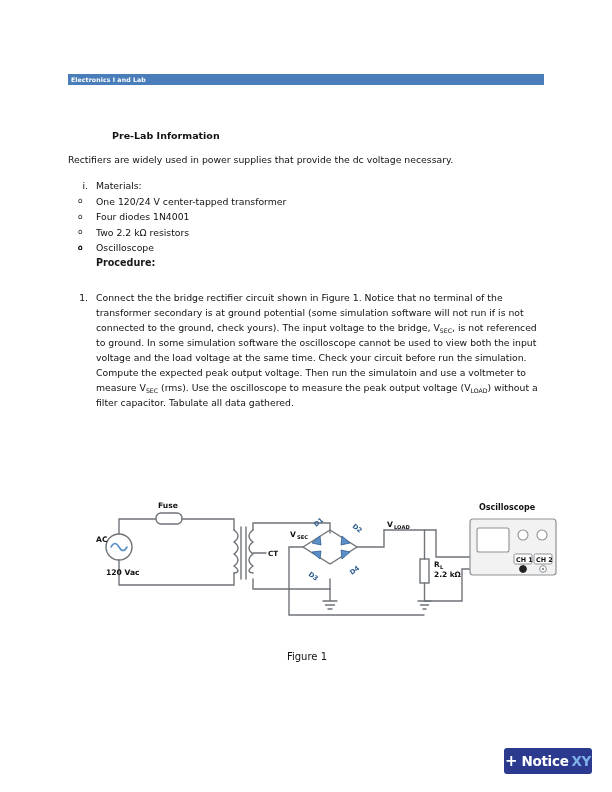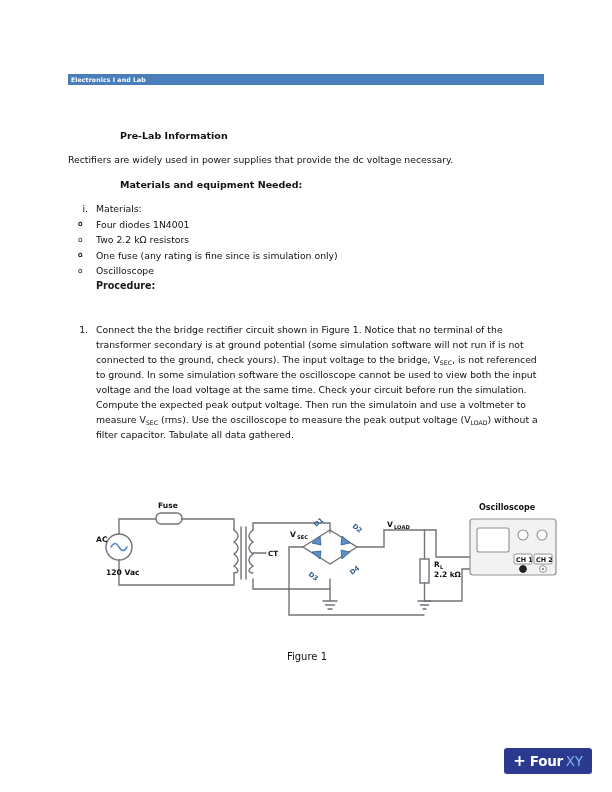--- a/index.html
+++ b/index.html
@@ -51,21 +51,21 @@
   .content {
     position: absolute;
     left: 68px;
     top: 130px;
     width: 478px;
   }
   .h-bold {
     font-size: 9.5px;
     font-weight: bold;
     color: #111111;
-    margin: 0 0 12px 16px;
+    margin: 0 0 12px 8px;
     padding-left: 36px;
   }
   .para {
     font-size: 9.3px;
     color: #111111;
     margin: 8px 0 13px 0;
     line-height: 1.45;
   }
   
   .roman-list {
@@ -105,21 +105,21 @@
     position: absolute;
     left: 10px;
     font-size: 7.5px;
     top: 0.5px;
   }
   .procedure-head {
     font-size: 9.6px;
     font-weight: bold;
     padding-left: 28px;
     margin-top: 1px;
-    margin-bottom: 31px;
+    margin-bottom: 22px;
   }
   
   .num-item {
     position: relative;
     padding-left: 28px;
     font-size: 9.3px;
     line-height: 1.62;
     text-align: left;
     color: #111111;
   }
@@ -176,64 +176,63 @@
   }
   .logo-study {
     color: #ffffff;
     font-size: 13.5px;
     font-weight: bold;
     letter-spacing: -0.3px;
   }
   .logo-xy {
     color: #7fb2e8;
     font-size: 13.5px;
-    font-weight: normal;
+    font-weight: bold;
     letter-spacing: -0.3px;
   }
   .figsvg { display:block; }
 </style>
 </head>
 <body>
 
 <div class="page">
 
   <div class="header-band"></div>
   <div class="header-label">Electronics I and Lab</div>
 
 
   <div class="content">
 
     <div class="h-bold">Pre-Lab Information</div>
     <div class="para">Rectifiers are widely used in power supplies that provide the dc voltage necessary.</div>
-    <div class="h-bold">Materials and equipment Needed:</div>
 
     <ul class="roman-list">
       <li class="roman-item">
         <span class="roman-marker">i.</span>
         <span>Materials:</span>
       </li>
     </ul>
     <ul class="sub-list">
       <li class="sub-item">
         <span class="sub-marker">o</span>
+        <span>One 120/24 V center-tapped transformer</span>
       </li>
       <li class="sub-item">
         <span class="sub-marker">o</span>
         <span>Four diodes 1N4001</span>
       </li>
       <li class="sub-item">
         <span class="sub-marker">o</span>
         <span>Two 2.2 kΩ resistors</span>
       </li>
       <li class="sub-item">
         <span class="sub-marker">o</span>
       </li>
       <li class="sub-item">
         <span class="sub-marker">o</span>
-        <span>One fuse (any rating is fine since is simulation only)</span>
       </li>
     </ul>
 
     <ul class="sub-list">
       <li class="sub-item">
         <span class="sub-marker">o</span>
         <span>Oscilloscope</span>
       </li>
     </ul>
 
@@ -330,17 +329,17 @@
         <text x="432" y="65" font-size="6.4" font-weight="bold">CH 1</text>
         <text x="452" y="65" font-size="6.4" font-weight="bold">CH 2</text>
       </g>
     </svg>
   </div>
 
   <div class="figure-caption">Figure 1</div>
 
   <div class="logo">
     <span class="logo-plus">+</span>
-    <span class="logo-study">Four</span>
+    <span class="logo-study">Notice</span>
     <span class="logo-xy">XY</span>
   </div>
 
 </div>
 
 </body></html>

